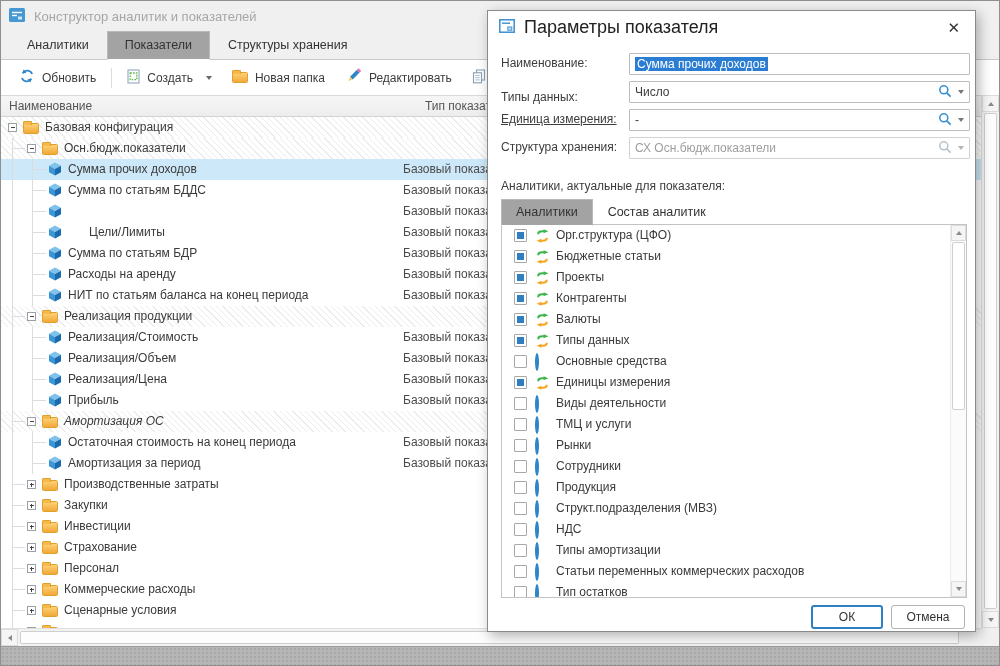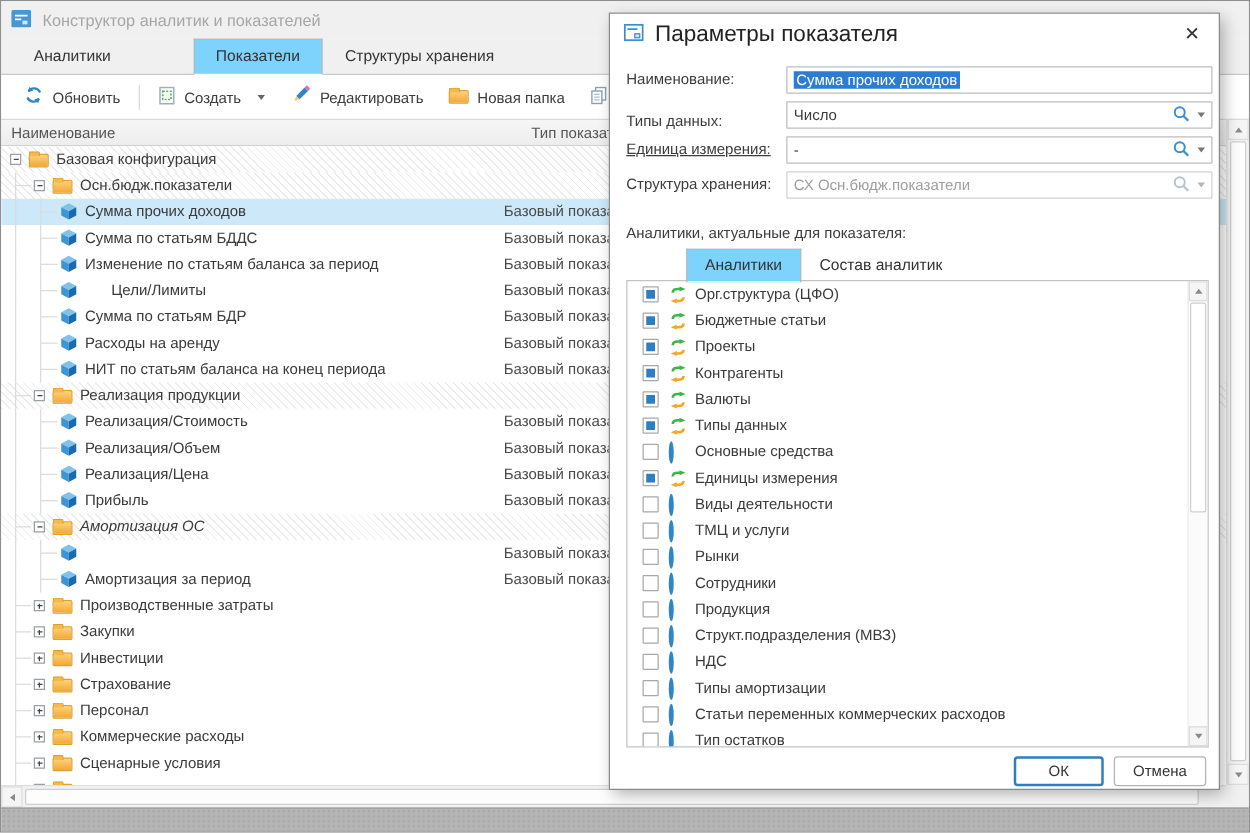--- a/index.html
+++ b/index.html
@@ -8,21 +8,21 @@
   .screen { position:relative; width:1000px; height:666px; }
 
   
   .main-window { position:absolute; inset:0; background:#fff; border:1px solid #8f8f8f; }
 
   .titlebar { position:absolute; top:0; left:0; right:0; height:30px; background:#f0f0f0; display:flex; align-items:center; padding-left:8px; gap:9px; }
   .titlebar .title { color:#a6a6a6; font-size:13px; }
 
   .tabbar { position:absolute; top:30px; left:0; right:0; height:29px; background:#f0f0f0; border-bottom:1px solid #c9c9c9; display:flex; align-items:flex-end; padding-left:8px; }
   .tab { padding:6px 17px 7px; font-size:12.5px; color:#333; border:1px solid transparent; margin-bottom:-1px; white-space:nowrap; }
-  .tab.active { background:#7dd3fc; border-color:#b9b9b9; border-bottom-color:#fff;margin-left:48px; }
+  .tab.active { background:#a3a3a3; border-color:#b9b9b9; border-bottom-color:#fff; }
 
   .toolbar { position:absolute; top:59px; left:0; right:0; height:35px; background:#fff; display:flex; align-items:center; padding-left:8px; }
   .tbtn { display:flex; align-items:center; gap:7px; padding:5px 10px; border-radius:2px; white-space:nowrap; color:#3c3c3c; }
   .tsep { width:1px; height:20px; background:#dcdcdc; margin:0 5px; }
   .caret { width:0; height:0; border-left:3.5px solid transparent; border-right:3.5px solid transparent; border-top:4px solid #666; margin-left:6px; }
 
   
   .folder-ic { position:relative; width:16px; height:11px; background:linear-gradient(#fdd277,#f2a838); border:1px solid #dfa02c; border-radius:1.5px; }
   .folder-ic::before { content:""; position:absolute; top:-3px; left:-1px; width:7px; height:3px; background:#f6b94b; border:1px solid #dfa02c; border-bottom:none; border-radius:1.5px 1.5px 0 0; }
 
@@ -136,34 +136,34 @@
         <span>
           <svg width="13" height="15" viewBox="0 0 13 15">
             <rect x="1" y="1" width="11" height="13" fill="#fff" stroke="#9ab0c4" stroke-width="1.2"></rect>
             <rect x="3.2" y="4" width="6.6" height="6.6" fill="none" stroke="#59b84c" stroke-width="1.3" stroke-dasharray="1.6 1.2"></rect>
           </svg>
         </span>
         <span>Создать</span>
         <span class="caret"></span>
       </div>
       <div class="tbtn">
+        <span class="folder-ic"></span>
+        <span>Новая папка</span>
+      </div>
+      <div class="tbtn">
         <span>
           <svg width="17" height="16" viewBox="0 0 17 16">
             <g transform="rotate(45 8 8)">
               <rect x="6.4" y="-1.4" width="3.8" height="2.6" fill="#e36fa8"></rect>
               <rect x="6.4" y="1.2" width="3.8" height="9.4" fill="#2e86c8"></rect>
               <path d="M6.4 10.6 L8.3 14.6 L10.2 10.6 Z" fill="#f3c96d"></path>
             </g>
           </svg>
         </span>
         <span>Редактировать</span>
-      </div>
-      <div class="tbtn">
-        <span class="folder-ic"></span>
-        <span>Новая папка</span>
       </div>
       <div class="tbtn">
         <span>
           <svg width="14" height="15" viewBox="0 0 14 15">
             <rect x="4.5" y="1" width="8" height="10" fill="#fff" stroke="#8aa0b4" stroke-width="1.1"></rect>
             <rect x="1.5" y="3.8" width="8" height="10" fill="#fff" stroke="#8aa0b4" stroke-width="1.1"></rect>
             <line x1="3.3" y1="6.5" x2="7.7" y2="6.5" stroke="#aebfcc" stroke-width="1"></line>
             <line x1="3.3" y1="8.7" x2="7.7" y2="8.7" stroke="#aebfcc" stroke-width="1"></line>
             <line x1="3.3" y1="10.9" x2="7.7" y2="10.9" stroke="#aebfcc" stroke-width="1"></line>
           </svg>
@@ -216,21 +216,20 @@
         </div>
         <div class="trow">
           <div class="guide" style="left: 11px;"></div>
           <div class="guide" style="left: 31px;"></div>
           <div class="stub" style="left: 31px; width: 14px;"></div>
           <div class="tree-ic" style="left: 47px;"><svg width="14" height="14" viewBox="0 0 14 14">
     <path d="M7 0.5 L13 3.7 L7 6.9 L1 3.7 Z" fill="#7fc2ec"></path>
     <path d="M1 3.7 L7 6.9 L7 13.5 L1 10.3 Z" fill="#3c95d4"></path>
     <path d="M13 3.7 L7 6.9 L7 13.5 L13 10.3 Z" fill="#1a6aae"></path>
   </svg></div>
-          <div class="tlabel" style="left: 67px;">Изменение по статьям баланса за период</div>
           <div class="ttype">Базовый показатель</div>
         </div>
         <div class="trow">
           <div class="guide" style="left: 11px;"></div>
           <div class="guide" style="left: 31px;"></div>
           <div class="stub" style="left: 31px; width: 14px;"></div>
           <div class="tree-ic" style="left: 47px;"><svg width="14" height="14" viewBox="0 0 14 14">
     <path d="M7 0.5 L13 3.7 L7 6.9 L1 3.7 Z" fill="#7fc2ec"></path>
     <path d="M1 3.7 L7 6.9 L7 13.5 L1 10.3 Z" fill="#3c95d4"></path>
     <path d="M13 3.7 L7 6.9 L7 13.5 L13 10.3 Z" fill="#1a6aae"></path>
@@ -338,20 +337,21 @@
         </div>
         <div class="trow">
           <div class="guide" style="left: 11px;"></div>
           <div class="guide" style="left: 31px;"></div>
           <div class="stub" style="left: 31px; width: 14px;"></div>
           <div class="tree-ic" style="left: 47px;"><svg width="14" height="14" viewBox="0 0 14 14">
     <path d="M7 0.5 L13 3.7 L7 6.9 L1 3.7 Z" fill="#7fc2ec"></path>
     <path d="M1 3.7 L7 6.9 L7 13.5 L1 10.3 Z" fill="#3c95d4"></path>
     <path d="M13 3.7 L7 6.9 L7 13.5 L13 10.3 Z" fill="#1a6aae"></path>
   </svg></div>
+          <div class="tlabel" style="left: 67px;">Остаточная стоимость на конец периода</div>
           <div class="ttype">Базовый показатель</div>
         </div>
         <div class="trow">
           <div class="guide" style="left: 11px;"></div>
           <div class="guide" style="left: 31px;"></div>
           <div class="stub" style="left: 31px; width: 14px;"></div>
           <div class="tree-ic" style="left: 47px;"><svg width="14" height="14" viewBox="0 0 14 14">
     <path d="M7 0.5 L13 3.7 L7 6.9 L1 3.7 Z" fill="#7fc2ec"></path>
     <path d="M1 3.7 L7 6.9 L7 13.5 L1 10.3 Z" fill="#3c95d4"></path>
     <path d="M13 3.7 L7 6.9 L7 13.5 L13 10.3 Z" fill="#1a6aae"></path>

